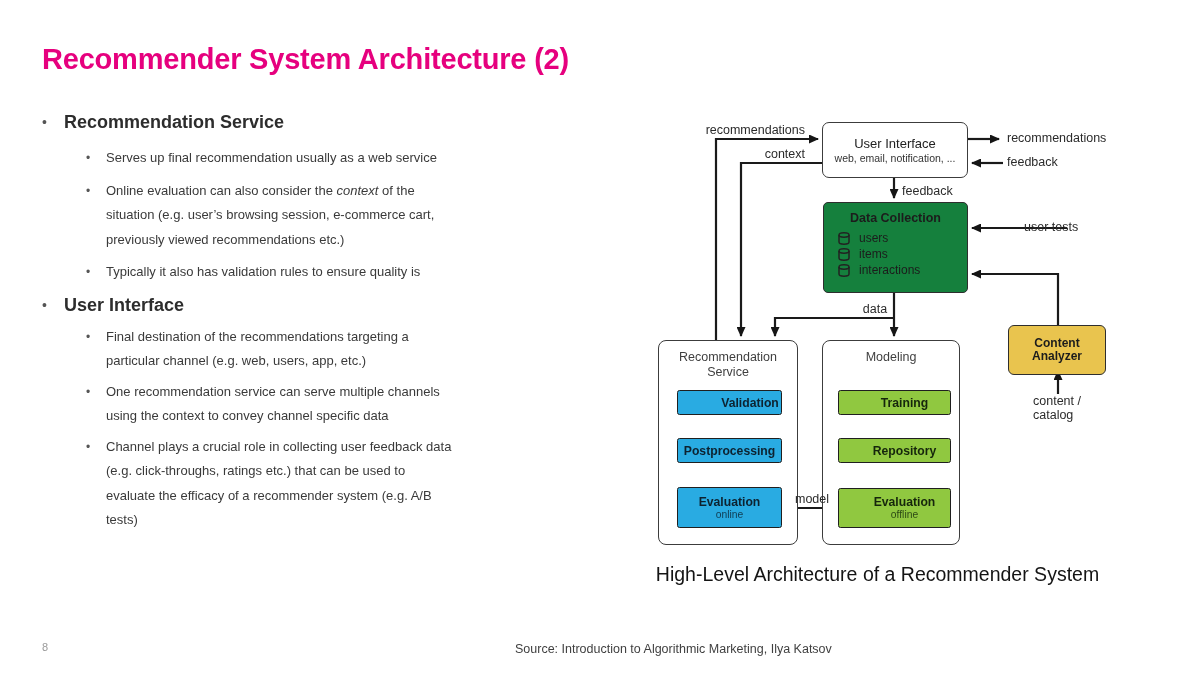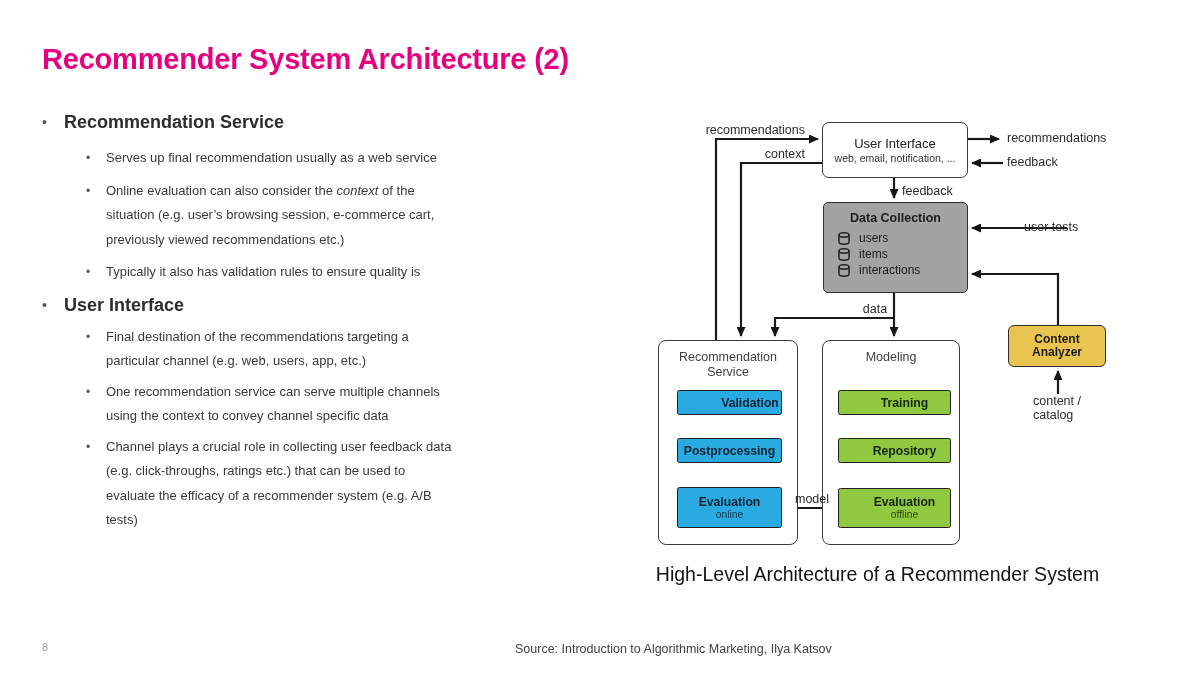--- a/index.html
+++ b/index.html
@@ -22,30 +22,30 @@
   .mt12{margin-top:12px;} .mt8{margin-top:8px;} .mt6{margin-top:6px;}
   em{font-style:italic;}
   
   .diagram{position:absolute;left:655px;top:110px;width:510px;height:480px;}
   .diagram .arrows{position:absolute;left:0;top:0;}
   .dbox{position:absolute;box-sizing:border-box;border:1.6px solid #3c3c3c;background:#fff;border-radius:8px;}
   .ui-box{left:167px;top:12px;width:146px;height:56px;border-radius:7px;display:flex;flex-direction:column;
           align-items:center;justify-content:center;}
   .ui-box .t{font-size:13px;color:#222;line-height:16px;}
   .ui-box .s{font-size:10.5px;color:#333;line-height:13px;}
-  .dc-box{left:168px;top:92px;width:145px;height:91px;background:#a3a3a3;border-radius:5px;border-color:#2e2e2e;}
+  .dc-box{left:168px;top:92px;width:145px;height:91px;background:#15803d;border-radius:5px;border-color:#2e2e2e;}
   .dc-box .t{font-size:12.5px;font-weight:bold;color:#1c1c1c;text-align:center;margin-top:8px;}
   .dc-items{margin:5px 0 0 13px;}
   .dc-row{display:flex;align-items:center;height:16px;}
   .dc-row svg{flex:none;margin-right:8px;}
   .dc-row .lbl{font-size:12px;color:#1c1c1c;line-height:14px;}
   .rs-box{left:3px;top:230px;width:140px;height:205px;}
   .mod-box{left:167px;top:230px;width:138px;height:205px;}
   .cont-title{font-size:12.5px;color:#3f3f3f;text-align:center;line-height:15px;margin:9px auto 0;width:120px;}
-  .ca-box{left:353px;top:215px;width:98px;height:42px;background:#e9c44e;border-radius:6px;border-color:#2e2e2e;
+  .ca-box{left:353px;top:215px;width:98px;height:50px;background:#e9c44e;border-radius:6px;border-color:#2e2e2e;
           display:flex;align-items:center;justify-content:center;text-align:center;}
   .ca-box .t{font-size:12px;font-weight:bold;color:#1c1c1c;line-height:13.5px;width:60px;}
   .sbox{position:absolute;box-sizing:border-box;border:1.5px solid #1f1f1f;border-radius:2.5px;
         display:flex;flex-direction:column;align-items:center;justify-content:center;text-align:center;}
   .sbox .t{font-size:12.2px;font-weight:bold;line-height:14px;}
   .sbox .s{font-size:10.3px;line-height:12px;font-weight:normal;}
   .blue{background:#29abe2;} .blue .t{color:#0d2230;} .blue .s{color:#103c52;}
   .green{background:#90c840;padding-left:20px;} .green .t{color:#16260c;} .green .s{color:#2c4a14;}
   .b-val{left:22px;top:280px;width:105px;height:25px;padding-left:41px;}
   .b-post{left:22px;top:328px;width:105px;height:25px;}

